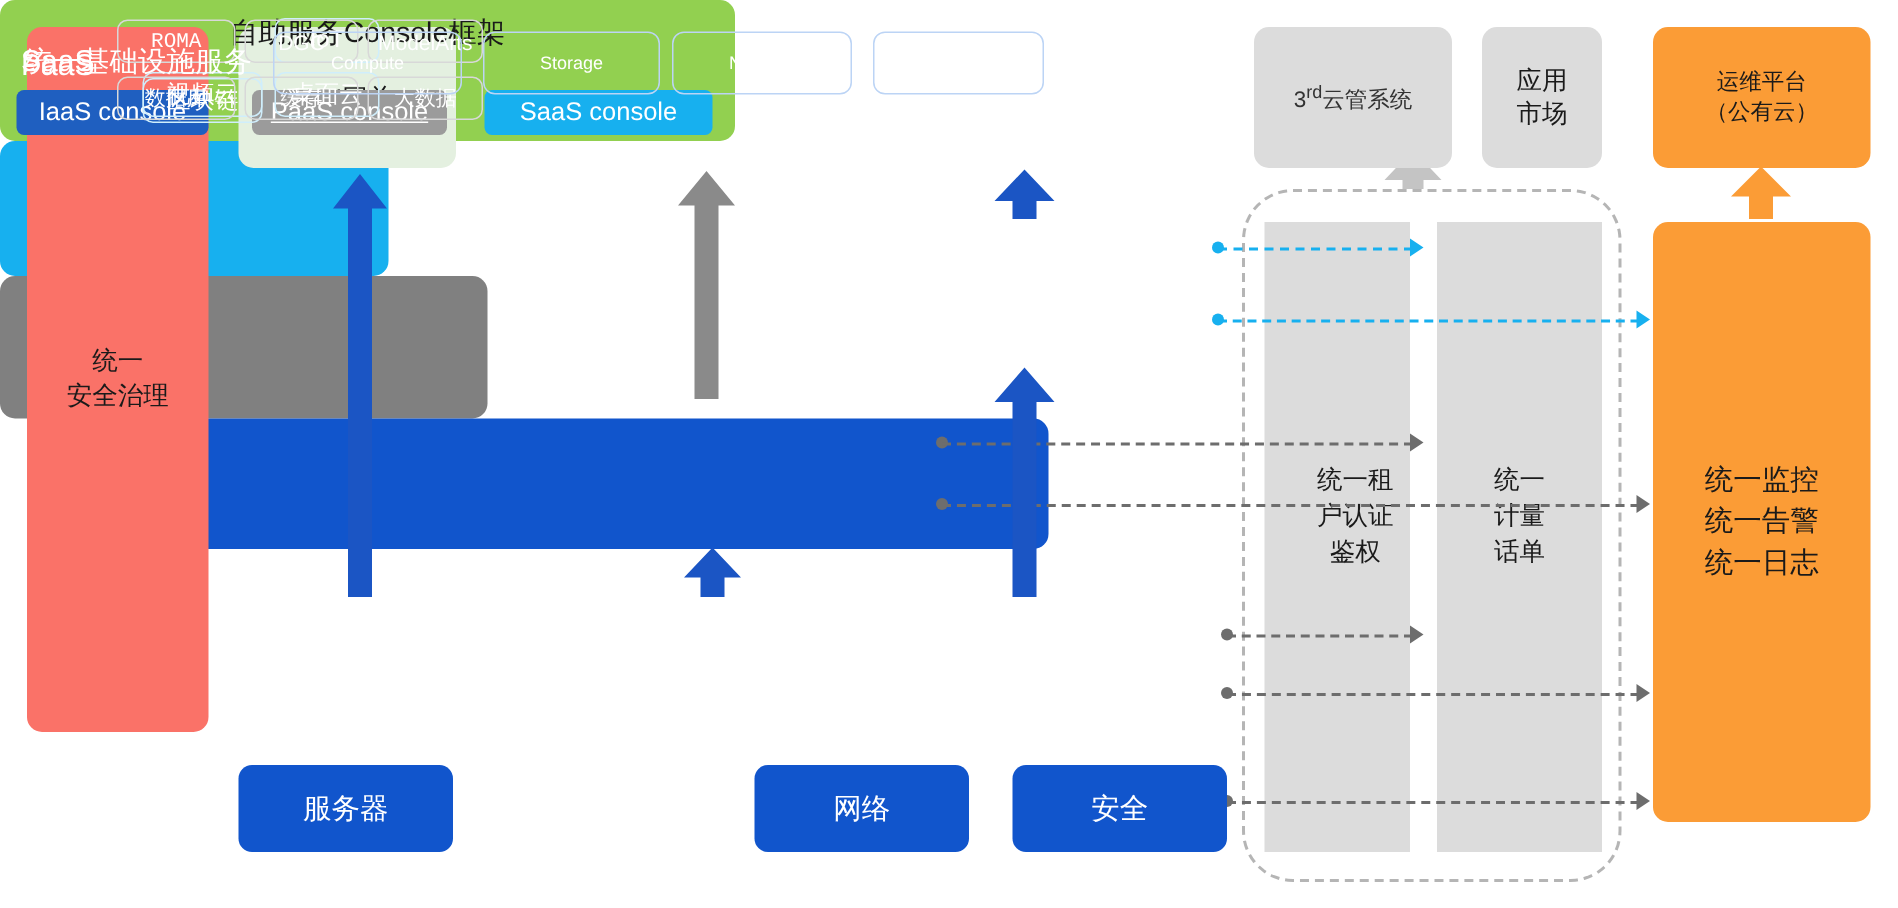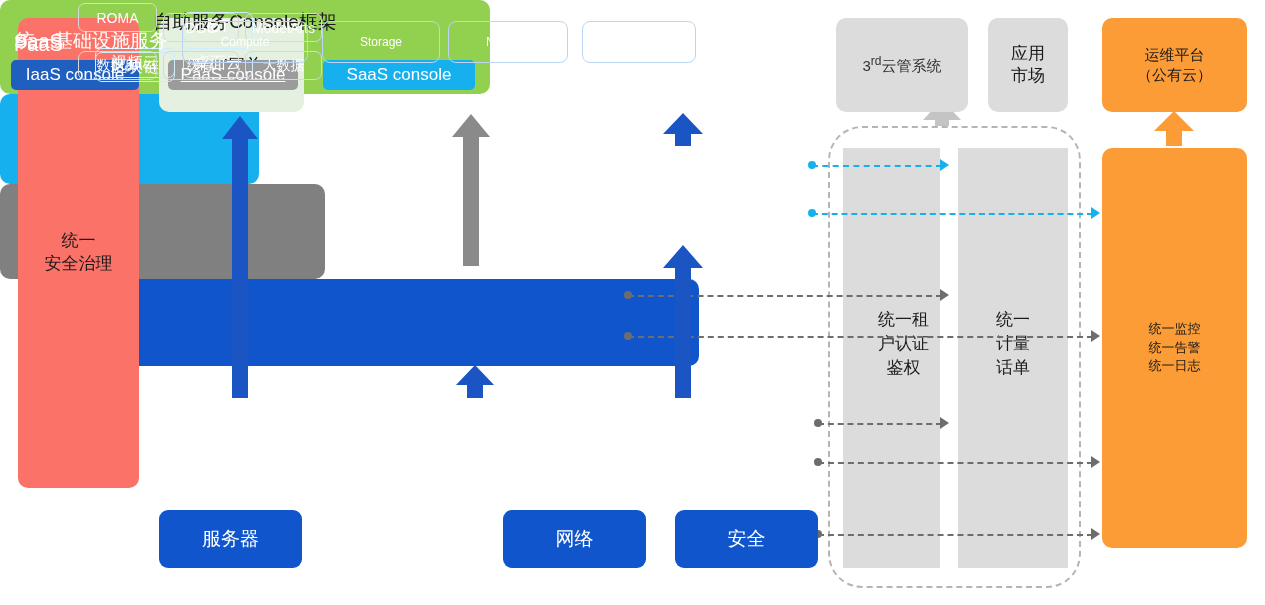--- a/index.html
+++ b/index.html
@@ -30,38 +30,38 @@
   #third-cloud{left:836px;top:18px;width:132px;height:94px;background:#dcdcdc;border-radius:10px;
                color:#333;font-size:15px;}
   #app-market{left:988px;top:18px;width:80px;height:94px;background:#dcdcdc;border-radius:10px;
               color:#1a1a1a;font-size:17px;line-height:1.3;}
 
   
   #ops-top{left:1102px;top:18px;width:145px;height:94px;background:#fb9c36;border-radius:10px;
            color:#1a1a1a;font-size:15px;line-height:1.35;}
   
   #ops-col{left:1102px;top:148px;width:145px;height:400px;background:#fb9c36;border-radius:10px;
-           color:#1a1a1a;font-size:13px;line-height:1.45;}
+           color:#1a1a1a;font-size:19px;line-height:1.45;}
 
   
   #saas{left:553px;top:148px;width:259px;height:90px;background:#17b0ef;border-radius:10px;display:block;}
   #saas-label{position:absolute;left:14px;top:30px;color:#fff;font-size:20px;}
   .saas-chip{position:absolute;height:28px;border:1.6px solid #cfeefc;border-radius:7px;
              display:flex;align-items:center;justify-content:center;color:#fff;font-size:16px;}
   #saas-c1{left:95px;top:12px;width:78px;margin-top:40px;}
   #saas-c2{left:183px;top:12px;width:68px;}
   #saas-c3{left:95px;top:48px;width:78px;}
   #saas-c4{left:183px;top:48px;width:68px;}
 
   
   #paas{left:303px;top:268px;width:325px;height:95px;background:#808080;border-radius:10px;display:block;}
   #paas-label{position:absolute;left:14px;top:33px;color:#fff;font-size:20px;}
   .paas-chip{position:absolute;height:27px;border:1.4px solid #d8d8d8;border-radius:7px;
              display:flex;align-items:center;justify-content:center;color:#fff;font-size:14px;}
-  #paas-c1{left:78px;top:3px;width:77px;}
+  #paas-c1{left:78px;top:13px;width:77px;font-family:Liberation Mono, monospace;}
   #paas-c2{left:163px;top:13px;width:74px;}
   #paas-c3{left:245px;top:13px;width:75px;}
   #paas-c4{left:78px;top:51px;width:77px;}
   #paas-c5{left:163px;top:51px;width:74px;}
   #paas-c6{left:245px;top:51px;width:75px;}
 
   
   #infra{left:159px;top:400px;width:659px;height:87px;background:#1155cc;border-radius:10px;display:block;margin-left:40px;}
   #infra-label{position:absolute;left:16px;top:28px;color:#fff;font-size:19px;}
   .infra-chip{position:absolute;top:21px;height:40px;border:1.6px solid #bcd4f5;border-radius:8px;

